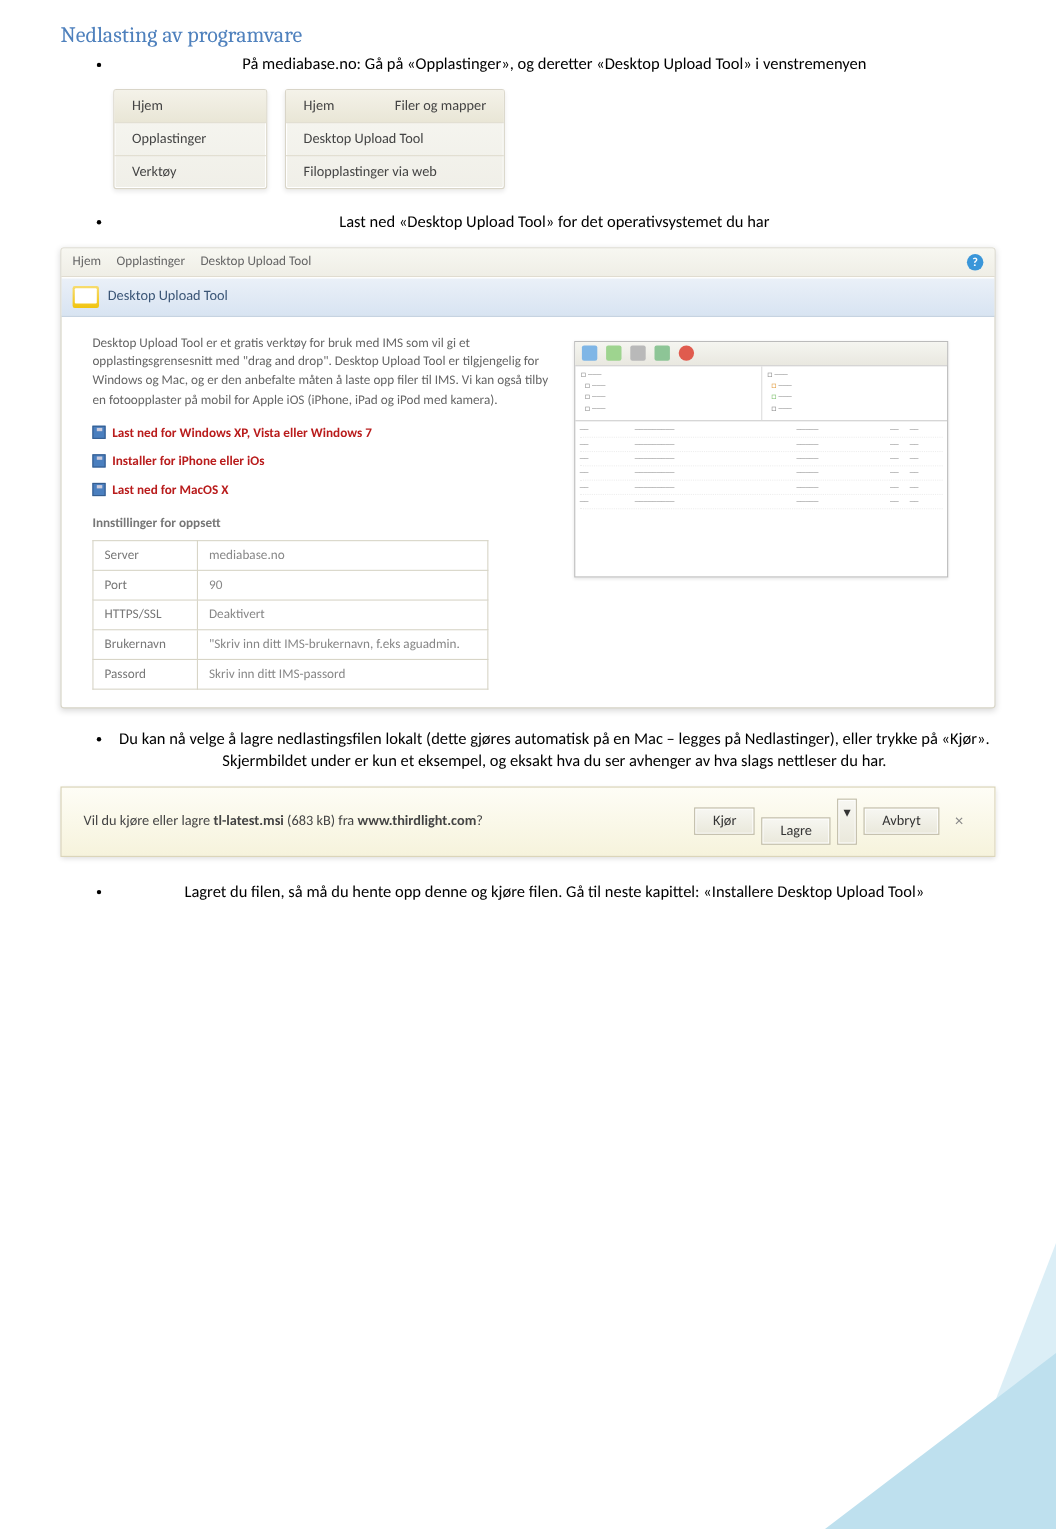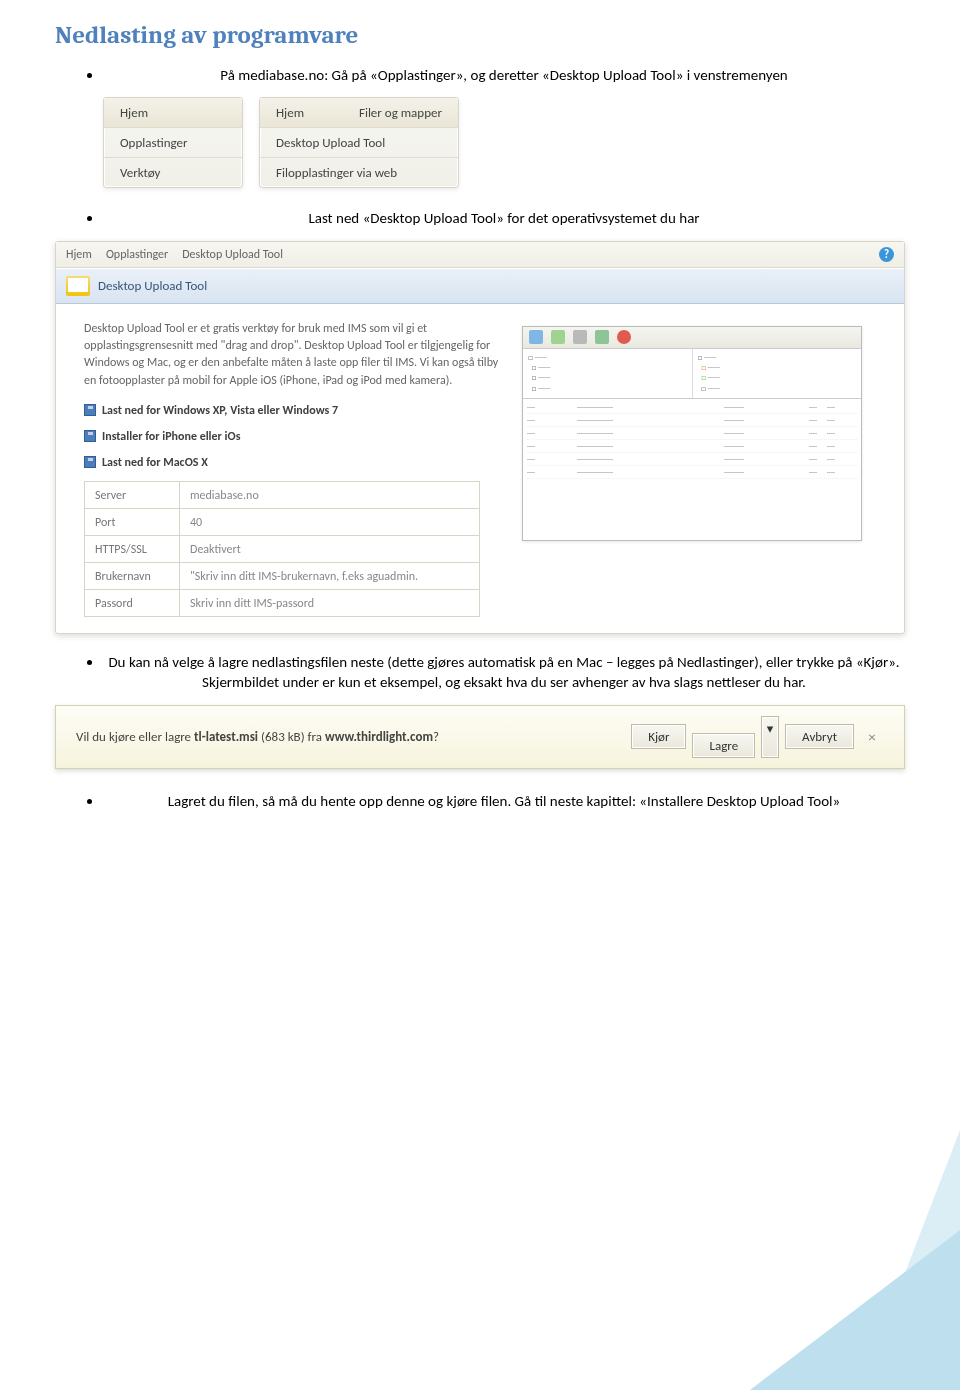--- a/index.html
+++ b/index.html
@@ -9,23 +9,23 @@
     width: 960px;
     min-height: 1390px;
     position: relative;
     padding: 20px 55px 0 55px;
     font-size: 15px;
     color: #000;
   }
   h1 {
     color: #4F81BD;
     font-family: Cambria, Georgia, serif;
-    font-size: 25px;
-    font-weight: bold;
-    margin-bottom: 16px;
+    font-size: 20px;
+    font-weight: normal;
+    margin-bottom: 6px;
   }
   ul.bullets { list-style: disc; padding-left: 48px; margin-bottom: 12px; }
   ul.bullets > li { margin-bottom: 10px; line-height: 1.35; text-align: center; }
   .menu-row { display: flex; gap: 16px; margin: 8px 0 20px 48px; }
   .menu-panel {
     background: linear-gradient(#f7f7f2,#f0efe8);
     border: 1px solid #d9d5c8;
     border-radius: 3px;
     font-size: 13px;
     color: #444;
@@ -64,25 +64,25 @@
     padding:7px 10px;
     background:linear-gradient(#eaf0f8,#d8e4f2);
     border-top:1px solid #fff;border-bottom:1px solid #b9c9da;
     color:#3a5576;font-size:13px;
   }
   .folder-icon{width:24px;height:20px;background:linear-gradient(#f7dc6f,#f1c40f);border-radius:2px;position:relative;}
   .folder-icon::before{content:"";position:absolute;top:2px;left:2px;width:20px;height:14px;background:#fff;border-radius:1px;}
   .tool-body { display:flex; gap:18px; padding:16px 18px 16px 28px; }
   .tool-left { flex:0 0 420px; }
   .desc-text { font-size:12px;line-height:1.45;color:#666;margin-bottom:14px; }
-  .dl-link { display:flex;align-items:center;gap:6px;font-size:12px;color:#404040;font-weight:bold;margin:12px 0; }
+  .dl-link { display:flex;gap:6px;font-size:12px;color:#b91c1c;font-weight:bold;margin:12px 0; }
   .disk{width:12px;height:12px;background:#4a7fbf;border:1px solid #345d8f;position:relative;}
   .disk::after{content:"";position:absolute;top:1px;left:3px;width:5px;height:3px;background:#ccd;}
   .settings-title{font-size:12px;font-weight:bold;color:#777;margin:16px 0 8px 0;}
-  table.settings{border-collapse:collapse;width:396px;font-size:12px;color:#888;}
+  table.settings{border-collapse:collapse;width:360px;font-size:12px;color:#888;}
   table.settings td{border:1px solid #d8d5c7;padding:6px 10px;}
   table.settings td:first-child{width:95px;color:#777;}
   .tool-right { flex:1; padding-top:6px; }
   .mini-app {
     border:1px solid #bbb;
     background:#fff;
     width:340px;height:215px;
     box-shadow:0 1px 3px rgba(0,0,0,0.1);
     font-size:8px;color:#888;
     position:relative;
@@ -180,29 +180,30 @@
           <span>Last ned for Windows XP, Vista eller Windows 7</span>
         </div>
       <div class="dl-link">
           <div class="disk"></div>
           <span>Installer for iPhone eller iOs</span>
         </div>
       <div class="dl-link">
           <div class="disk"></div>
           <span>Last ned for MacOS X</span>
         </div>
+      <div class="settings-title">Innstillinger for oppsett</div>
       <table class="settings">
         <tbody>
             <tr>
               <td>Server</td>
               <td>mediabase.no</td>
             </tr>
         <tr>
               <td>Port</td>
-              <td>40</td>
+              <td>90</td>
             </tr>
         <tr>
               <td>HTTPS/SSL</td>
               <td>Deaktivert</td>
             </tr>
         <tr>
               <td>Brukernavn</td>
               <td>"Skriv inn ditt IMS-brukernavn, f.eks aguadmin.</td>
             </tr>
         <tr>
@@ -268,21 +269,21 @@
               <span>──</span>
               <span>──</span>
             </div>
         </div>
       </div>
     </div>
   </div>
 </div>
 
 <ul class="bullets">
-  <li>Du kan nå velge å lagre nedlastingsfilen neste (dette gjøres automatisk på en Mac – legges på Nedlastinger), eller trykke på «Kjør». Skjermbildet under er kun et eksempel, og eksakt hva du ser avhenger av hva slags nettleser du har.</li>
+  <li>Du kan nå velge å lagre nedlastingsfilen lokalt (dette gjøres automatisk på en Mac – legges på Nedlastinger), eller trykke på «Kjør». Skjermbildet under er kun et eksempel, og eksakt hva du ser avhenger av hva slags nettleser du har.</li>
 </ul>
 
 <div class="ie-bar">
   <div class="msg">
     <span>Vil du kjøre eller lagre </span><b>tl-latest.msi</b><span> (683 kB) fra </span><b>www.thirdlight.com</b><span>?</span>
   </div>
   <div class="ie-btn">Kjør</div>
   <div class="ie-split">
     <div class="ie-btn">Lagre</div>
     <div class="ie-btn ie-arrow">▾</div>

